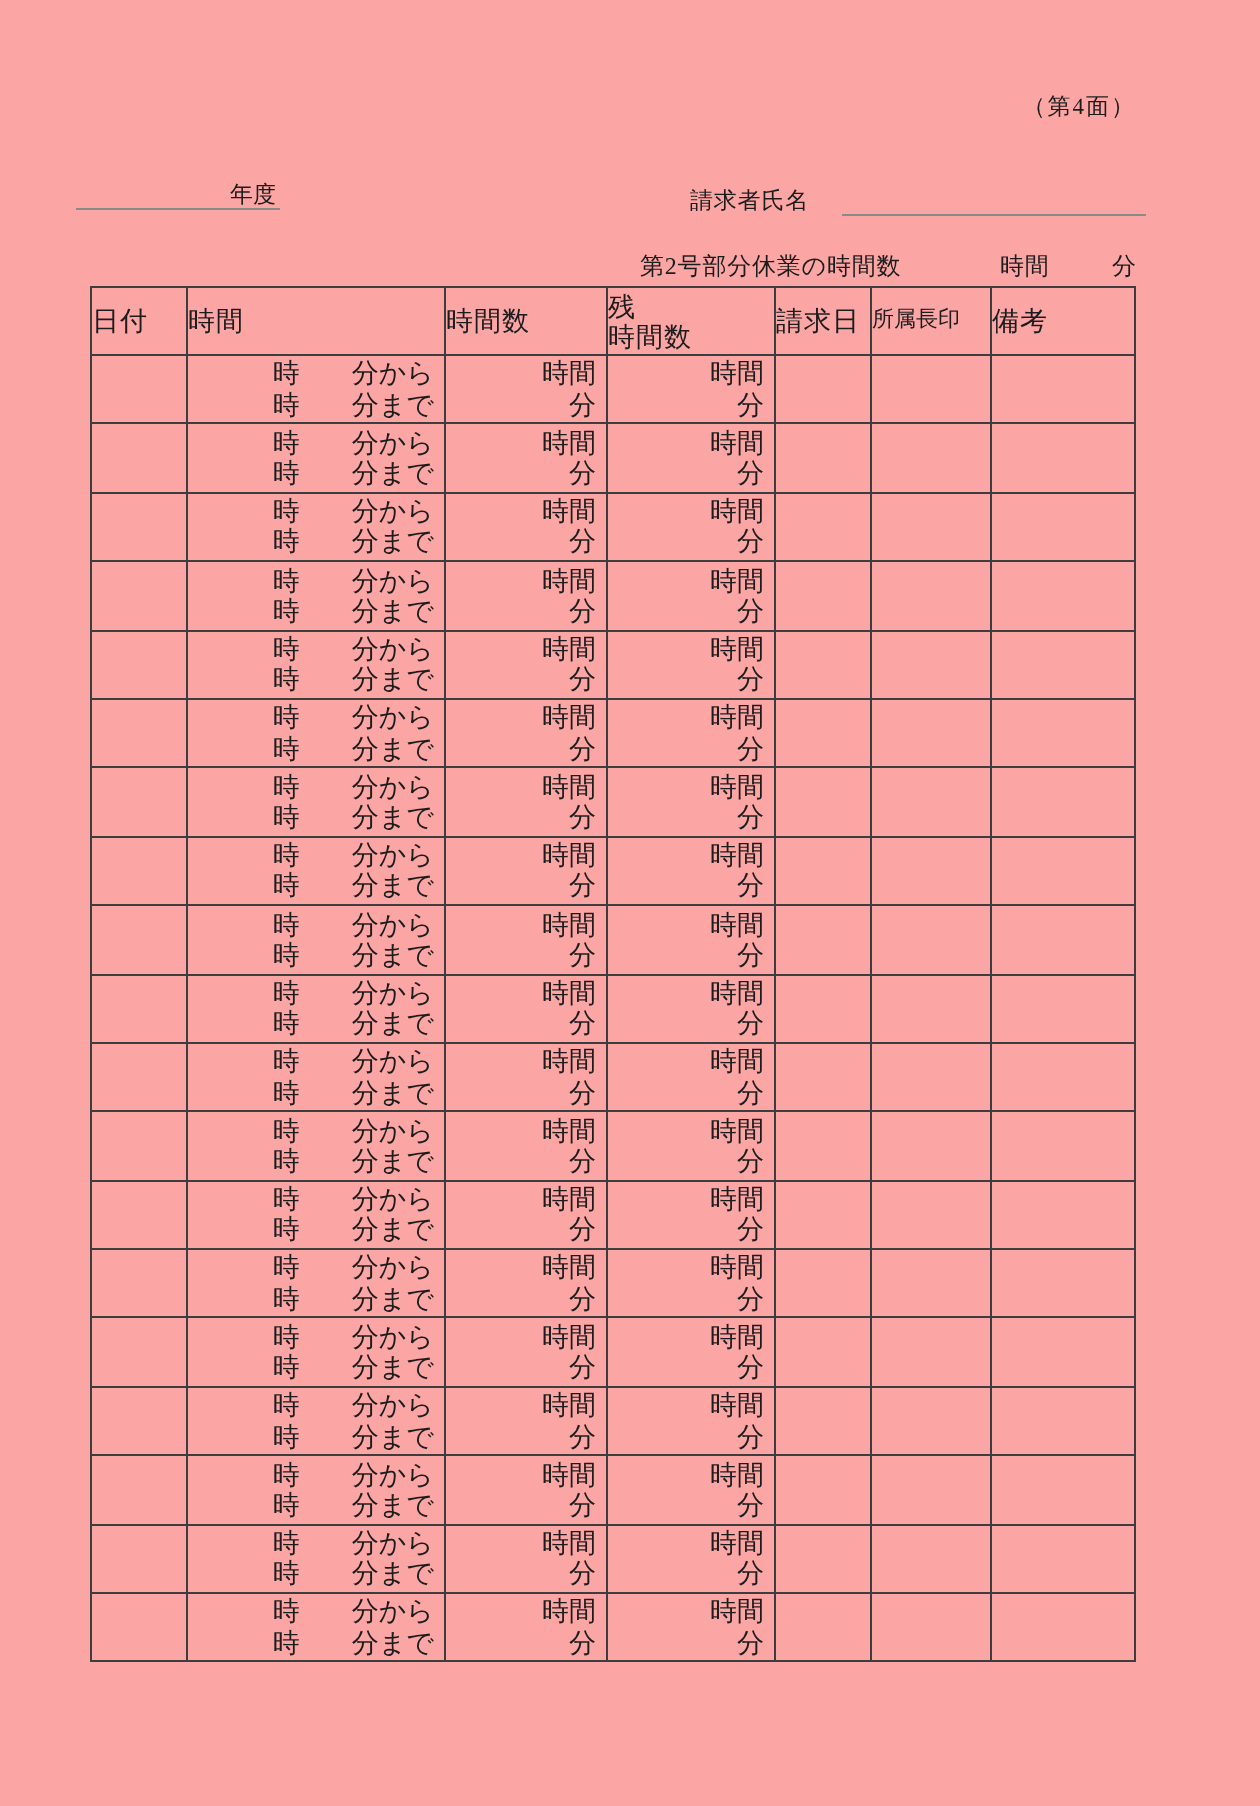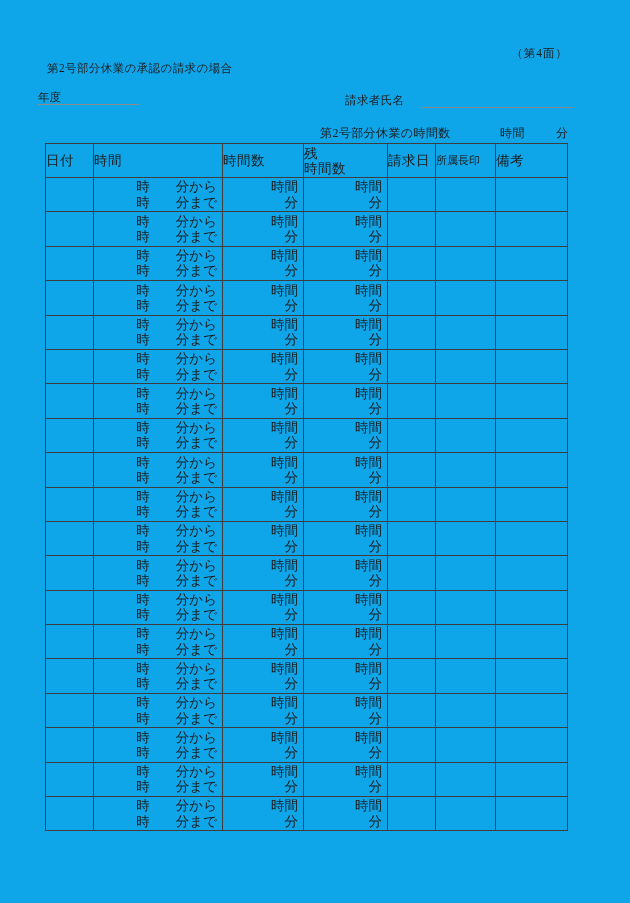--- a/index.html
+++ b/index.html
@@ -1,37 +1,37 @@
 <!DOCTYPE html>
 <html><head>
 <meta charset="utf-8">
 <style>
   * { margin: 0; padding: 0; box-sizing: border-box; }
   html, body { background: #e8e8e8; }
   .page {
     position: relative;
     width: 630px; height: 903px;
-    background: #0ea5e9;
+    background: #fca5a5;
     color: #1c1c1c;
     font-family: "Liberation Serif", "DejaVu Serif", serif;
     overflow: hidden;
   }
   .face-label {
     position: absolute; top: 46px; right: 62px;
     font-size: 11.5px; letter-spacing: 1px;
   }
   .doc-title {
     position: absolute; top: 61px; left: 47px;
     font-size: 11.5px; letter-spacing: 0.4px;
   }
   .year-field {
     position: absolute; top: 90px; left: 38px;
     width: 102px; height: 15px;
     border-bottom: 1px solid #8a8a8a;
-    font-size: 11.5px; padding-right: 2px;
+    font-size: 11.5px; text-align: right; padding-right: 2px;
   }
   .claimant-label {
     position: absolute; top: 93px; left: 345px;
     font-size: 11.5px; letter-spacing: 0.4px;
   }
   .claimant-blank {
     position: absolute; top: 93px; left: 421px;
     width: 152px; height: 15px;
     border-bottom: 1px solid #8a8a8a;
   }
@@ -60,21 +60,20 @@
   .time-gap { display: inline-block; width: 26px; }
   .num-line { text-align: right; padding-right: 5px; line-height: 15.3px; }
 </style>
 </head>
 <body>
 
 <div class="page">
 
   <div class="face-label">（第4面）</div>
 
-  <div class="doc-title">第2号部分休業の承認の請求の場合</div>
 
   <div class="year-field">
     <span>年度</span>
   </div>
 
   <div class="claimant-label">請求者氏名</div>
   <div class="claimant-blank"></div>
 
   <div class="total-hours-label">第2号部分休業の時間数</div>
   <div class="total-hours-unit">時間</div>

